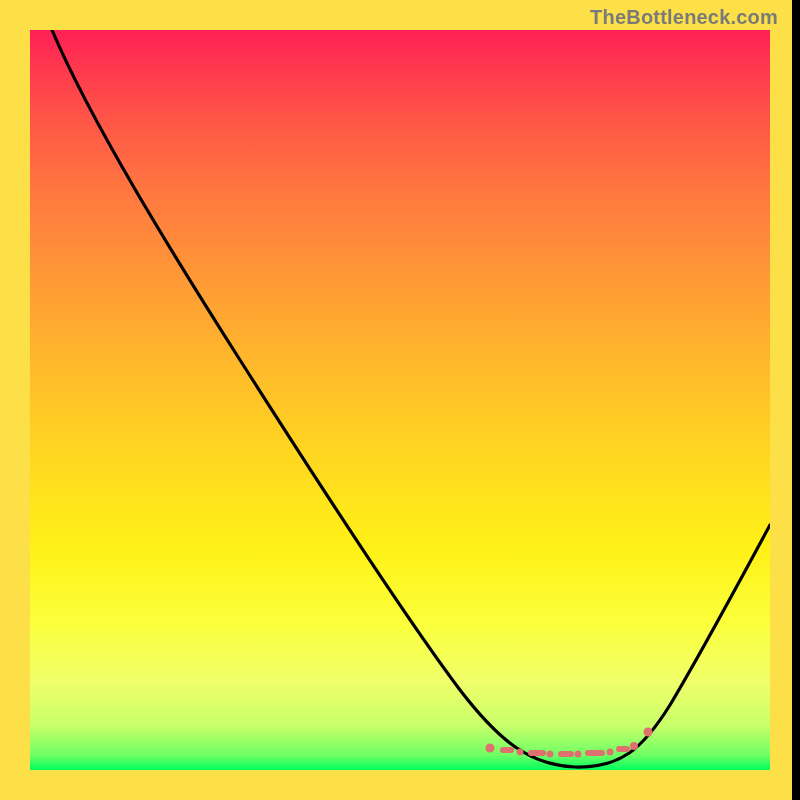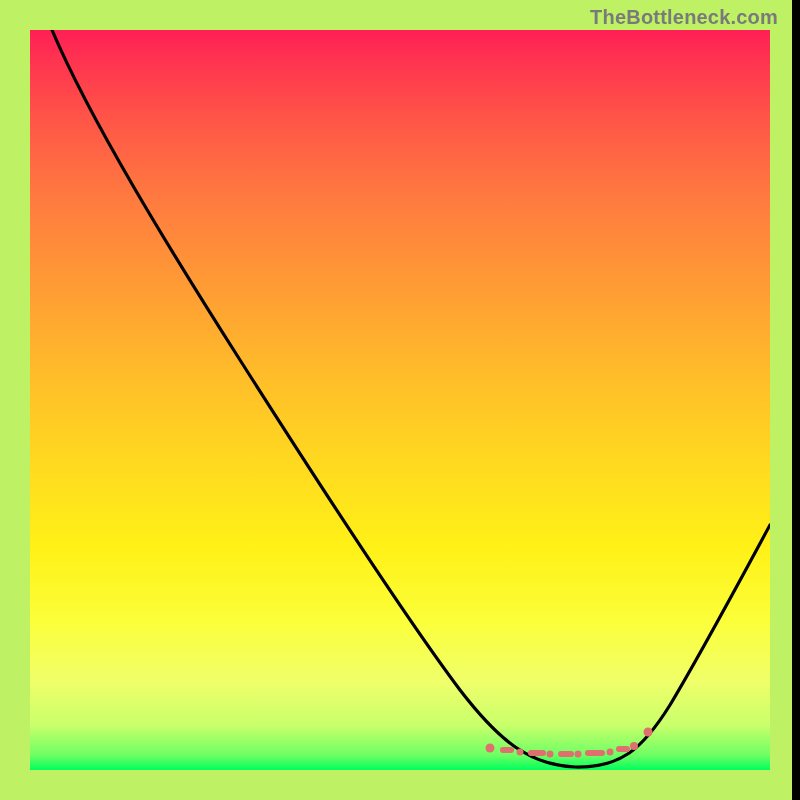--- a/index.html
+++ b/index.html
@@ -10,21 +10,21 @@
     background: #000;
     overflow: hidden;
     font-family: Arial, Helvetica, sans-serif;
   }
   .frame {
     position: absolute;
     left: 0;
     top: 0;
     width: 792px;
     height: 800px;
-    background: #bef264;
+    background: #fde047;
   }
   .plot-area {
     position: absolute;
     left: 30px;
     top: 30px;
     width: 740px;
     height: 740px;
     overflow: hidden;
   }
   .gradient {

